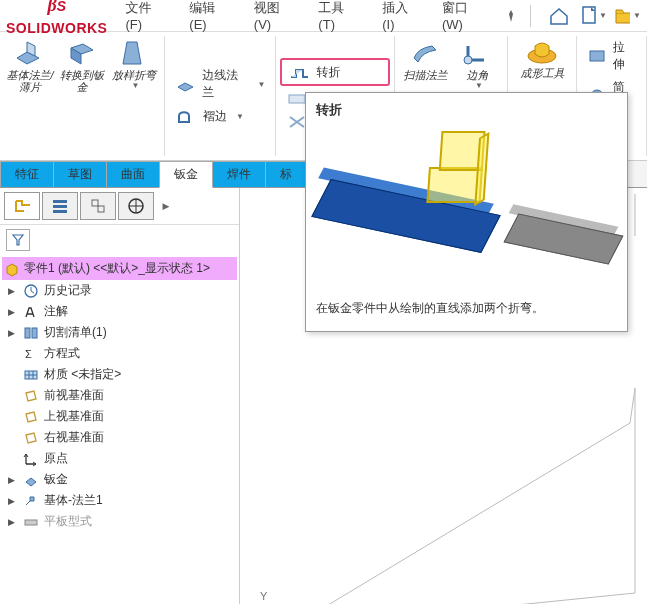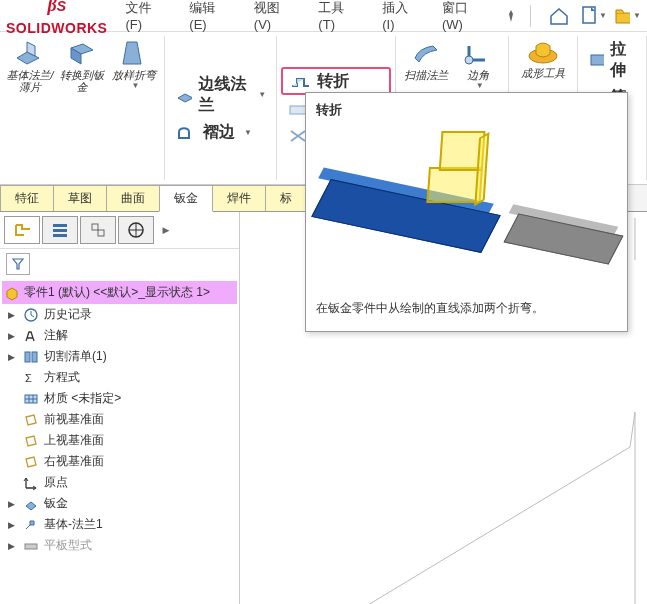--- a/index.html
+++ b/index.html
@@ -15,28 +15,28 @@
 .qicon { width: 28px; height: 28px; display: flex; align-items: center; justify-content: center; }
 .menubar-divider { width: 1px; height: 22px; background: #ccc; margin: 0 6px; }
 
 
 .ribbon { display: flex; border-bottom: 1px solid #ccc; padding: 4px 0; background: #fff; }
 .rib-group { display: flex; flex-direction: column; padding: 0 4px; border-right: 1px solid #ddd; }
 .rib-big { display: flex; flex-direction: column; align-items: center; width: 52px; padding: 2px 0; cursor: pointer; }
 .rib-big-label { font-size: 11px; text-align: center; line-height: 1.1; margin-top: 1px; font-style: italic; }
 .rib-row { display: flex; }
 .rib-small { display: flex; align-items: center; padding: 3px 6px; gap: 6px; cursor: pointer; }
-.rib-small-label { font-size: 16px; font-weight: bold; }
+.rib-small-label { font-size: 12px; }
 .rib-group-col { display: flex; flex-direction: column; justify-content: center; }
 .dd { font-size: 8px; color: #666; margin-left: 3px; }
 .highlighted { border: 2px solid #e84a7a; border-radius: 3px; }
 
 
 .tabs { display: flex; border-bottom: 1px solid #999; background: #f4f4f4; }
-.tab { padding: 4px 14px; font-size: 12px; border: 1px solid #aaa; border-bottom: none; margin-right: -1px; background: #fef9c3; cursor: pointer; }
+.tab { padding: 4px 14px; font-size: 12px; border: 1px solid #aaa; border-bottom: none; margin-right: -1px; background: #0ea5e9; cursor: pointer; }
 .tab.active { background: #fff; border-bottom: 1px solid #fff; margin-bottom: -1px; }
 
 
 .body-area { display: flex; position: relative; height: calc(604px - 32px - 92px - 26px); }
 .left-panel { width: 240px; border-right: 1px solid #ccc; background: #fff; overflow: hidden; }
 .panel-tabs { display: flex; padding: 4px; gap: 2px; border-bottom: 1px solid #ddd; }
 .ptab { width: 36px; height: 28px; border: 1px solid #999; background: #f0f0f0; display: flex; align-items: center; justify-content: center; cursor: pointer; }
 .ptab.active { background: #fff; }
 .filter-row { padding: 4px 6px; }
 .filter-funnel { width: 24px; height: 22px; border: 1px solid #aaa; display: flex; align-items: center; justify-content: center; cursor: pointer; }

